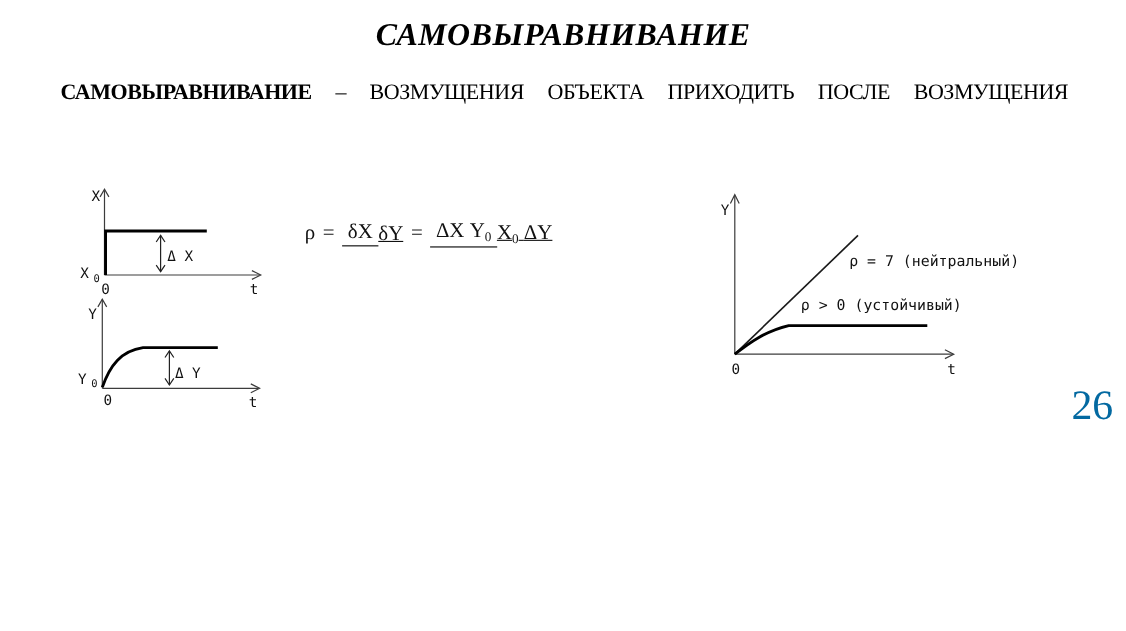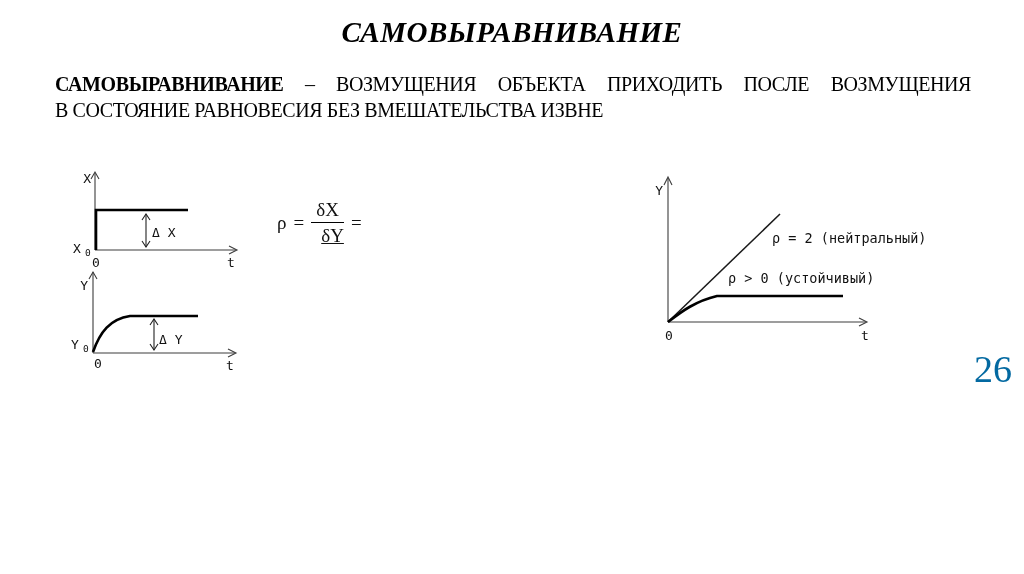--- a/index.html
+++ b/index.html
@@ -20,21 +20,21 @@
   .def-term{font-weight:bold;}
   .measure{
     position:absolute;left:57px;top:139px;font-size:20px;letter-spacing:-.2px;
     white-space:nowrap;
   }
   .measure-term{font-style:italic;}
   .formula{
     position:absolute;left:277px;top:199px;display:flex;align-items:center;
     gap:7px;font-size:19px;color:#111;
   }
-  .frac{display:inline-flex;flex-direction:column;align-items:flex-end;line-height:1.12;}
+  .frac{display:inline-flex;flex-direction:row;align-items:flex-start;line-height:1.12;}
   .frac .num{padding:0 5px 2px;border-bottom:1.4px solid #000;white-space:nowrap;}
   .frac .den{padding-top:2px;white-space:nowrap;text-decoration:underline;}
   .sub{font-size:12px;vertical-align:-4px;}
   .graph{position:absolute;}
   .graph text{
     font-family:"DejaVu Sans Mono","Liberation Mono",monospace;
     font-size:13px;fill:#111;
   }
   .graph text.sub-t{font-size:9.5px;}
   .axis{stroke:#3c3c3c;stroke-width:1.1;fill:none;}
@@ -50,21 +50,20 @@
 </style>
 </head>
 <body>
 
 <div class="slide">
 
   <div class="title">САМОВЫРАВНИВАНИЕ</div>
 
   <div class="definition">
     <div class="def-line1"><span class="def-term">САМОВЫРАВНИВАНИЕ</span><span> – ВОЗМУЩЕНИЯ ОБЪЕКТА ПРИХОДИТЬ ПОСЛЕ ВОЗМУЩЕНИЯ</span></div>
-    <div class="def-line2">В СОСТОЯНИЕ РАВНОВЕСИЯ БЕЗ ВМЕШАТЕЛЬСТВА ИЗВНЕ</div>
   </div>
 
 
   <svg class="graph" style="left:60px;top:166px;" width="190" height="108" viewBox="0 0 190 108">
     <g>
       <line class="axis" x1="35" y1="7" x2="35" y2="84"></line>
       <polyline class="chev" points="31,13 35,6 39,13"></polyline>
     </g>
     <g>
       <line class="axis" x1="35" y1="84" x2="176" y2="84"></line>
@@ -108,36 +107,40 @@
   </svg>
 
   <div class="formula">
     <span>ρ</span>
     <span>=</span>
     <span class="frac">
       <span class="num">δX</span>
       <span class="den">δY</span>
     </span>
     <span>=</span>
+    <span class="frac">
+      <span class="num"><span>ΔX</span>&nbsp;<span>Y</span><span class="sub">0</span></span>
+      <span class="den"><span>X</span><span class="sub">0</span>&nbsp;<span>ΔY</span></span>
+    </span>
   </div>
 
   <svg class="graph" style="left:638px;top:170px;" width="242" height="180" viewBox="0 0 242 180">
     <g>
       <line class="axis" x1="30" y1="8" x2="30" y2="152"></line>
       <polyline class="chev" points="26,15 30,7 34,15"></polyline>
     </g>
     <g>
       <line class="axis" x1="30" y1="152" x2="228" y2="152"></line>
       <polyline class="chev" points="221,148 229,152 221,156"></polyline>
     </g>
     <line class="thin-line" x1="30" y1="152" x2="142" y2="44"></line>
     <path class="thick" d="M30,152 C44,141 58,131 79,126 L205,126"></path>
     <text x="25" y="25" text-anchor="end">Y</text>
     <text x="31" y="170" text-anchor="middle">0</text>
     <text x="227" y="170" text-anchor="middle">t</text>
   </svg>
 
-  <div class="curve-label" style="left:772px;top:230px;">ρ = 2 (нейтральный)</div>
+  <div class="curve-label" style="left:772px;top:230px;">ρ = 7 (нейтральный)</div>
   <div class="curve-label" style="left:728px;top:270px;">ρ &gt; 0 (устойчивый)</div>
 
   <div class="page-number">26</div>
 
 </div>
 
 </body></html>

